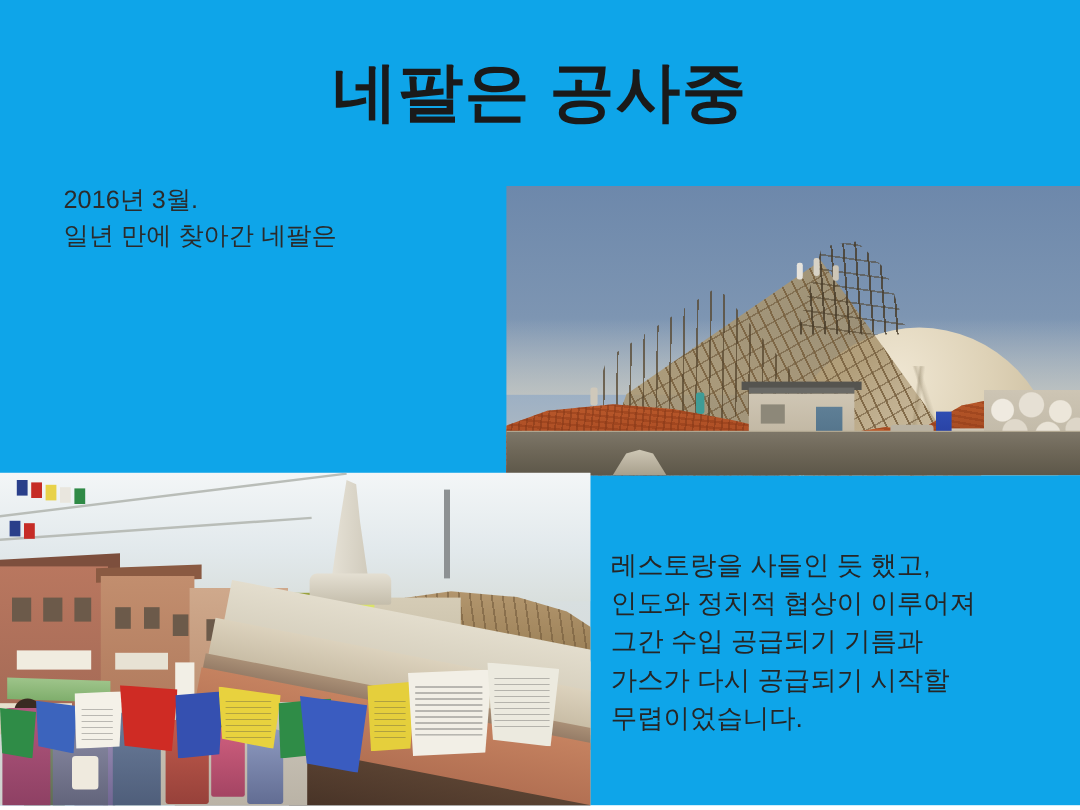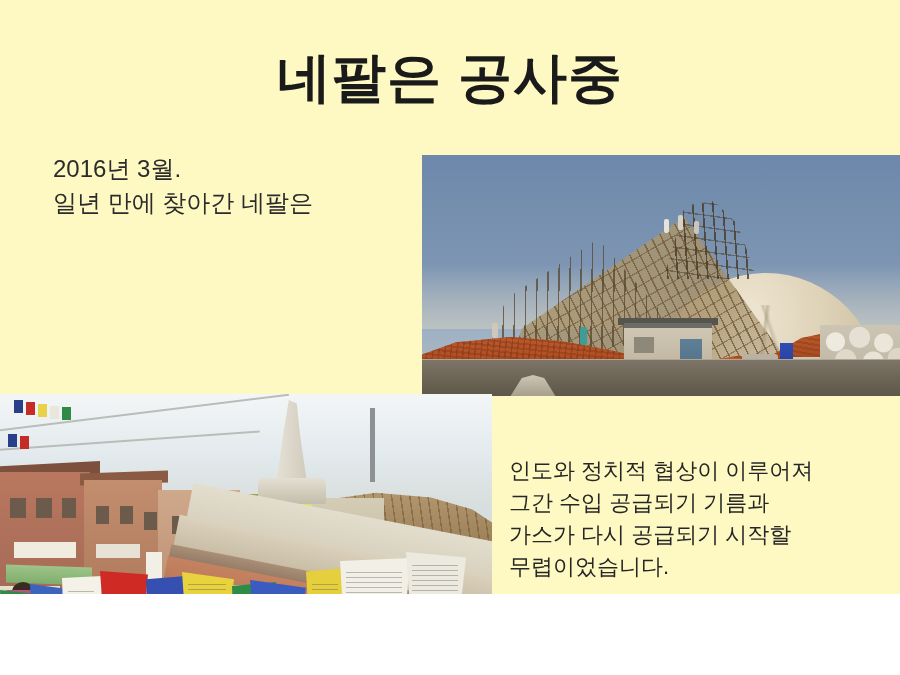--- a/index.html
+++ b/index.html
@@ -4,22 +4,22 @@
 <style>
   * { box-sizing: border-box; margin: 0; padding: 0; }
   html, body {
     width: 900px; height: 675px;
     background: #ffffff;
     font-family: "Liberation Sans", "DejaVu Sans", sans-serif;
     overflow: hidden;
   }
   .slide {
     position: relative;
-    width: 900px; height: 594px;
-    background: #fef9c3;
+    width: 900px; height: 671px;
+    background: #0ea5e9;
     overflow: hidden;
   }
 
   
   .slide-title {
     position: absolute;
     left: 0; top: 46px;
     width: 900px;
     text-align: center;
     font-size: 54px;
@@ -27,21 +27,21 @@
     color: #1a1a1a;
     letter-spacing: 1px;
     line-height: 1.15;
   }
 
   
   .body-left {
     position: absolute;
     left: 53px; top: 152px;
     width: 380px;
-    font-size: 24px;
+    font-size: 21px;
     line-height: 1.42;
     color: #2b2b2b;
   }
   .body-left .para + .para { margin-top: 24px; }
 
   
   .body-right {
     position: absolute;
     left: 509px; top: 455px;
     width: 390px;
@@ -539,19 +539,20 @@
       </div>
     <div class="flag f9">
         <div class="flag-text"></div>
       </div>
     <div class="flag f10">
         <div class="flag-text"></div>
       </div>
   </div>
 
   <div class="body-right">
+    <div>레스토랑을 사들인 듯 했고,</div>
     <div>인도와 정치적 협상이 이루어져</div>
     <div>그간 수입 공급되기 기름과</div>
     <div>가스가 다시 공급되기 시작할</div>
     <div>무렵이었습니다.</div>
   </div>
 
 </div>
 
 </body></html>

